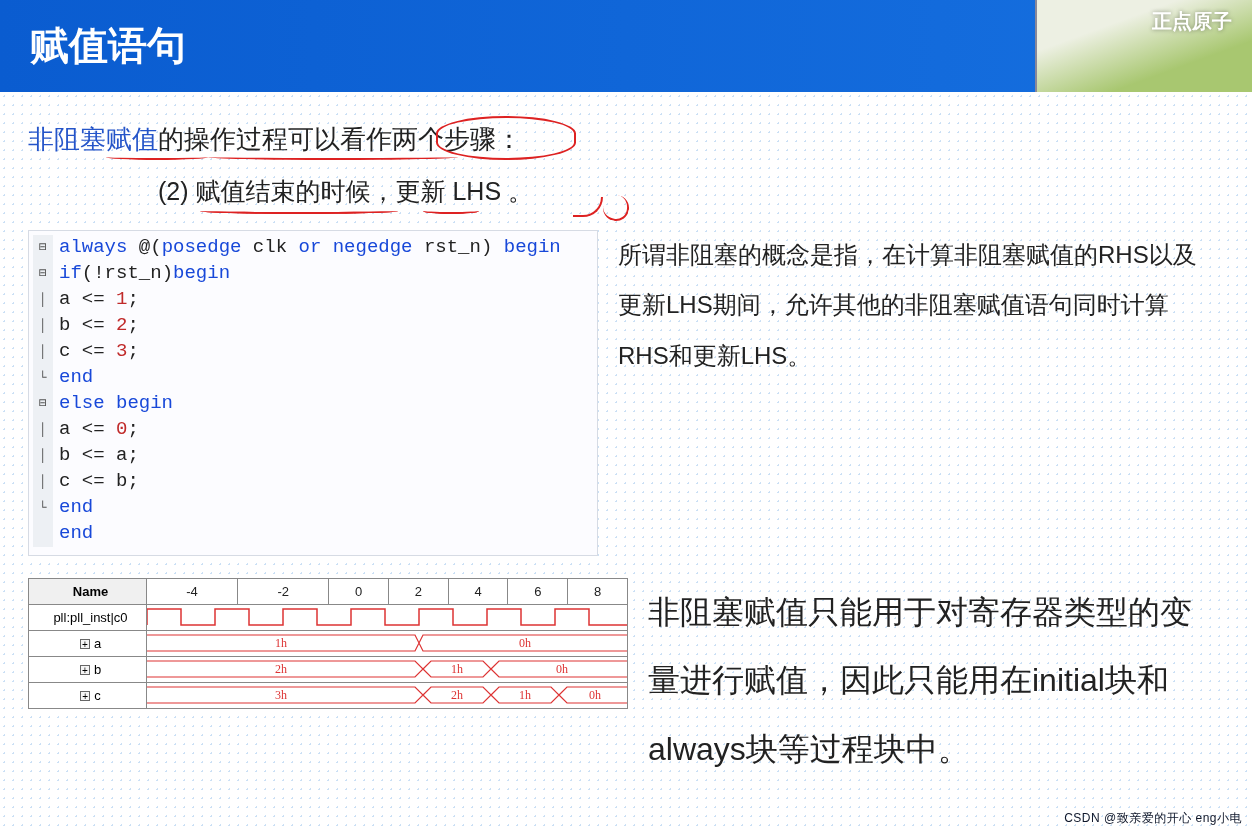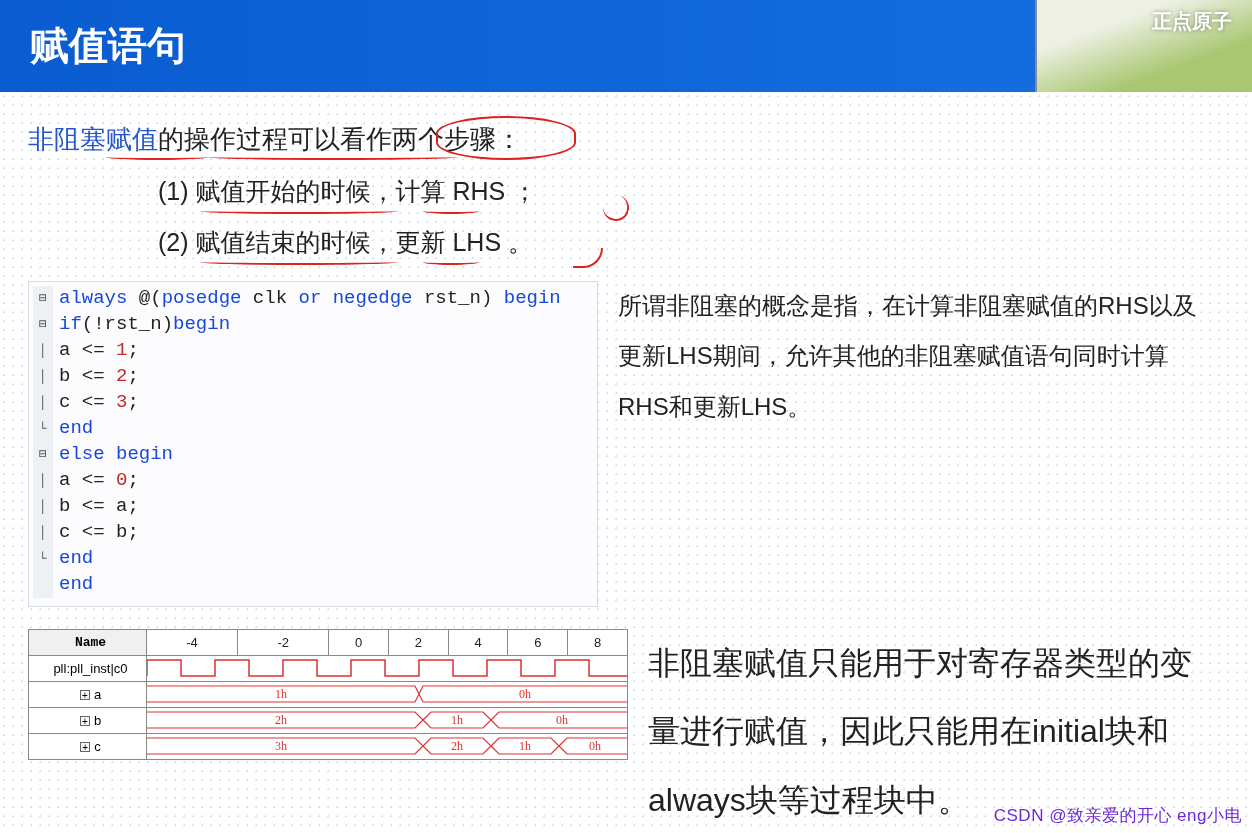--- a/index.html
+++ b/index.html
@@ -125,32 +125,32 @@
     font-size: 14px;
     background: #fff;
   }
   .wave-table th, .wave-table td {
     border: 1px solid #888;
     height: 26px;
     text-align: center;
     vertical-align: middle;
     padding: 0;
   }
-  .wave-table th { background: #f0f0f0; font-weight: bold; font-family: Liberation Mono, monospace; }
+  .wave-table th { background: #f0f0f0; font-weight: bold; }
   .name-col { width: 118px; text-align: left; padding-left: 6px !important; font-size: 13px;}
   .ticks-row td { font-size: 13px; color: #222; }
   .wave-cell { position: relative; padding: 0 !important; font-family: Liberation Serif, serif; }
   .wave-cell svg { display: block; width: 100%; height: 24px; }
   .expand { display:inline-block; width:10px; height:10px; border:1px solid #666; font-size:10px; line-height:9px; margin-right:4px; text-align:center; vertical-align:middle; background:#f5f5f5;}
   .watermark {
     position: absolute;
     bottom: 6px;
     right: 10px;
-    font-size: 17px;
-    color: #6d28d9;
+    font-size: 12px;
+    color: #0f172a;
     letter-spacing: .5px;
   }
 </style>
 </head>
 <body>
 
 <div class="header">
   <div class="header-title">赋值语句</div>
   <div class="header-img">
     <div class="header-img-text">正点原子</div>
@@ -162,21 +162,20 @@
 <div class="content">
 
   <div class="intro-line">
     <span class="hl">非阻塞赋值</span><span>的操作过程可以看作两个步骤：</span>
     <span class="annot annot-circle1"></span>
     <span class="annot-ul ul1"></span>
     <span class="annot-ul ul2"></span>
   </div>
 
   <div class="step-line">
-    <span>(1) 赋值开始的时候，计算 RHS ；</span>
     <span class="annot-ul" style="left:42px;top:33px;width:198px"></span>
     <span class="annot-ul" style="left:265px;top:33px;width:56px"></span>
     <span class="arc1"></span>
   </div>
 
   <div class="step-line">
     <span>(2) 赋值结束的时候，更新 LHS 。</span>
     <span class="annot-ul" style="left:42px;top:33px;width:198px"></span>
     <span class="annot-ul" style="left:265px;top:33px;width:56px"></span>
     <span class="arc2"></span>

